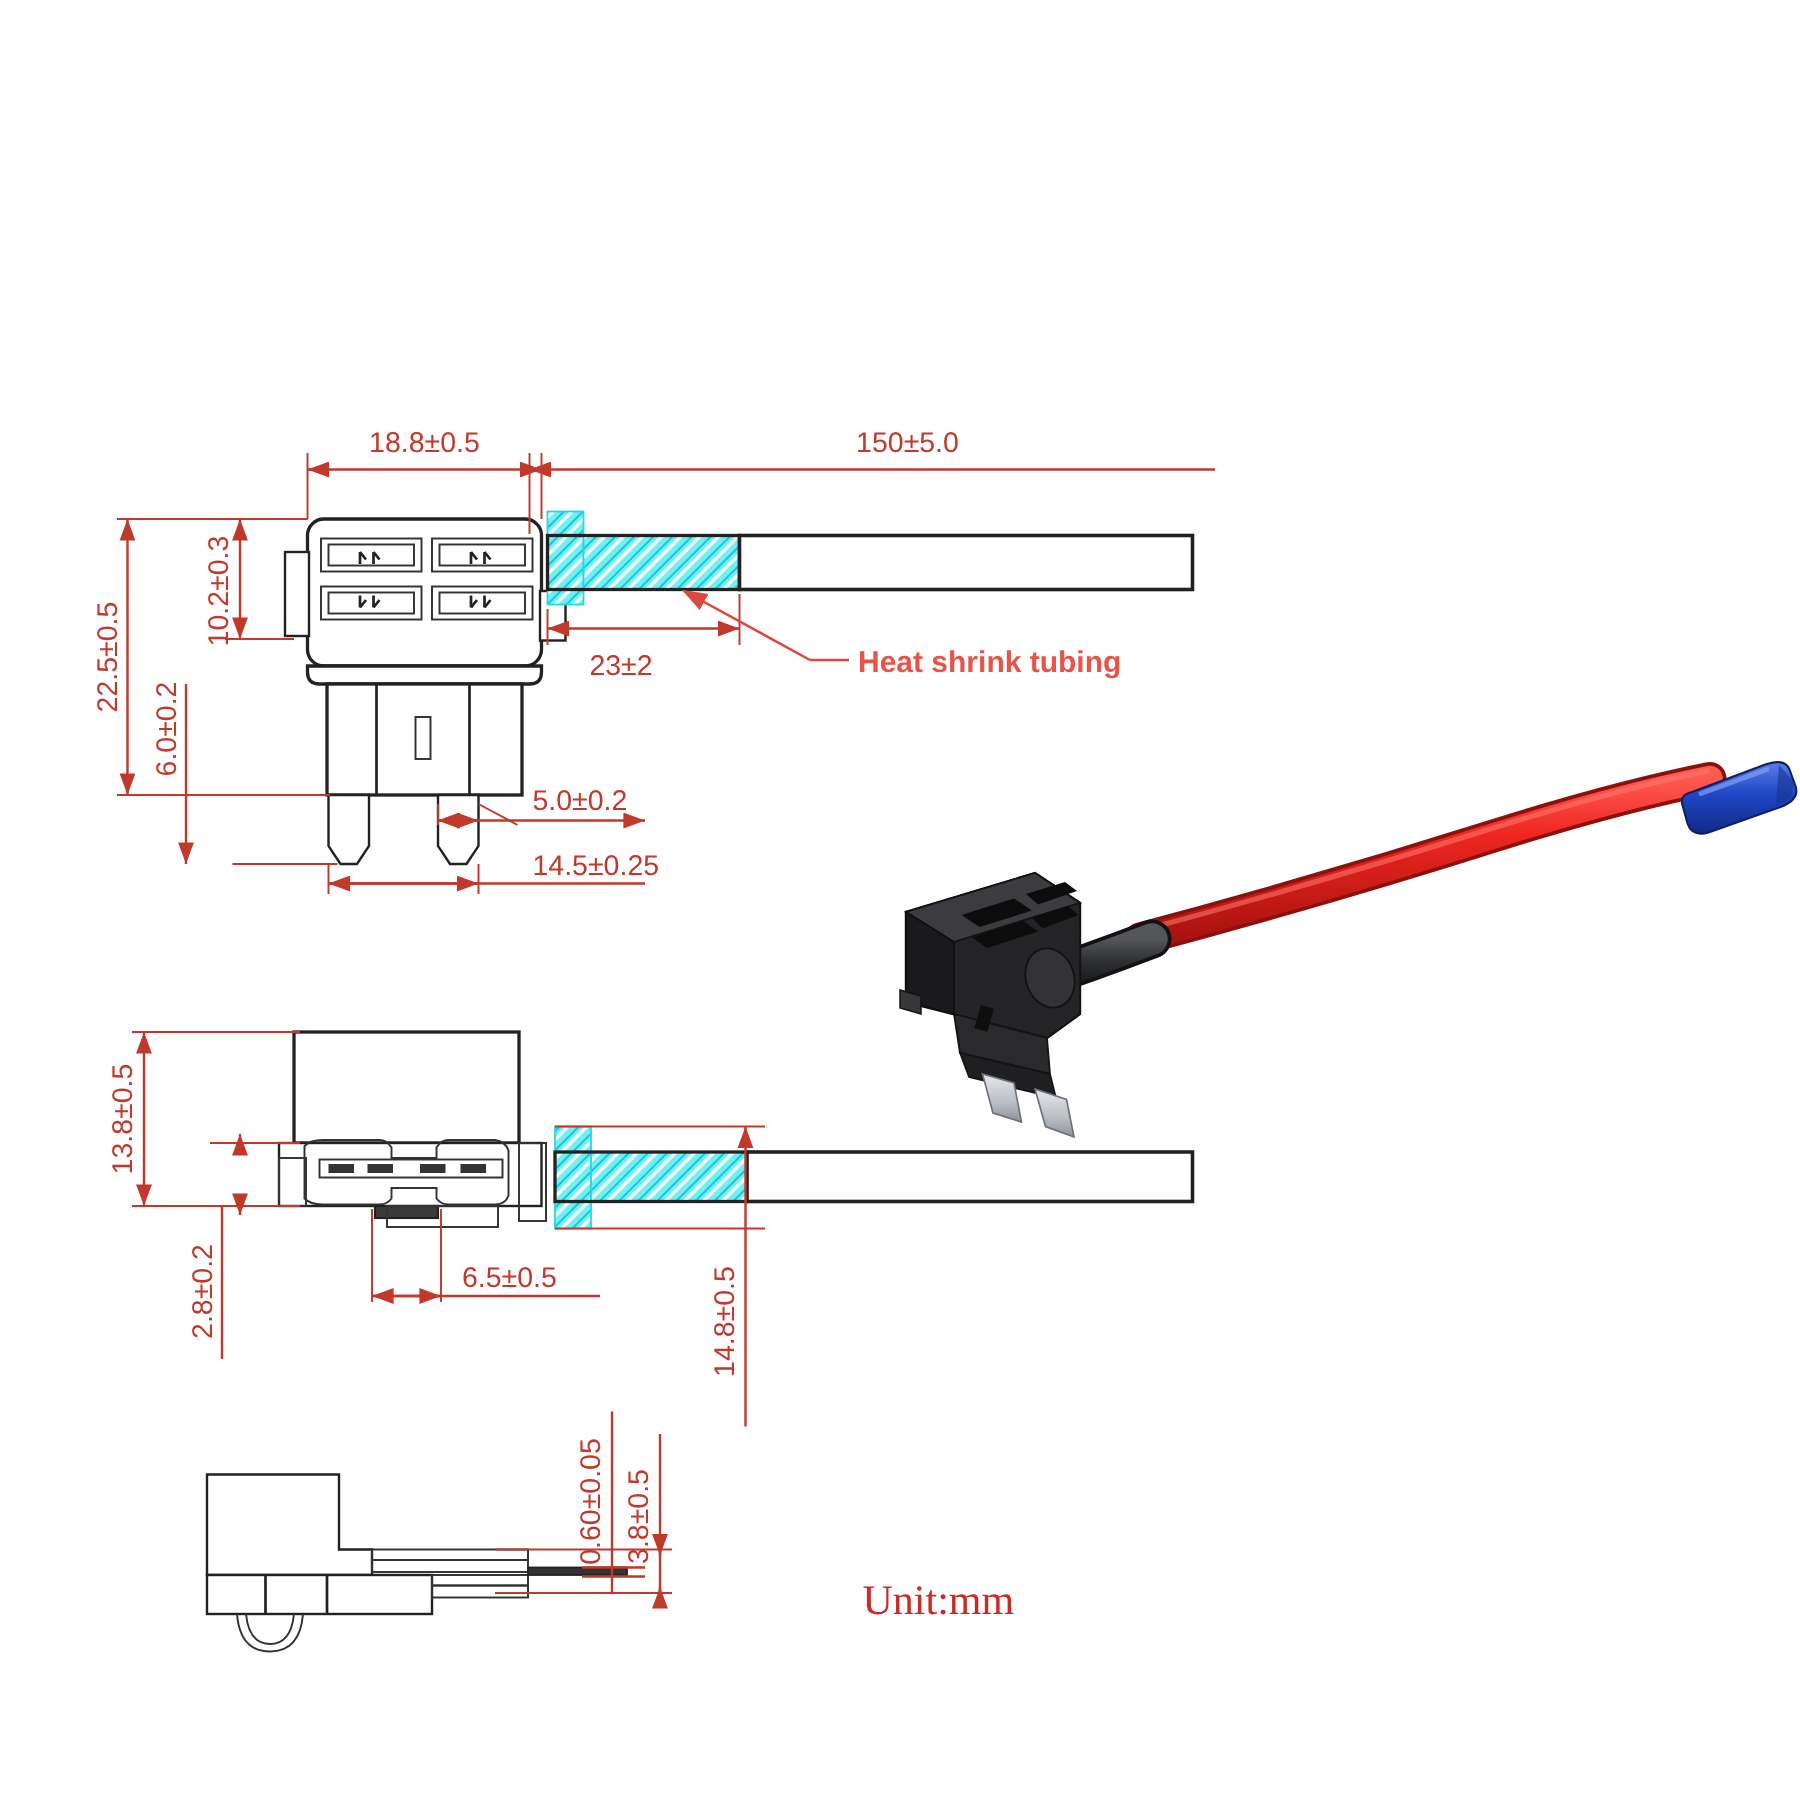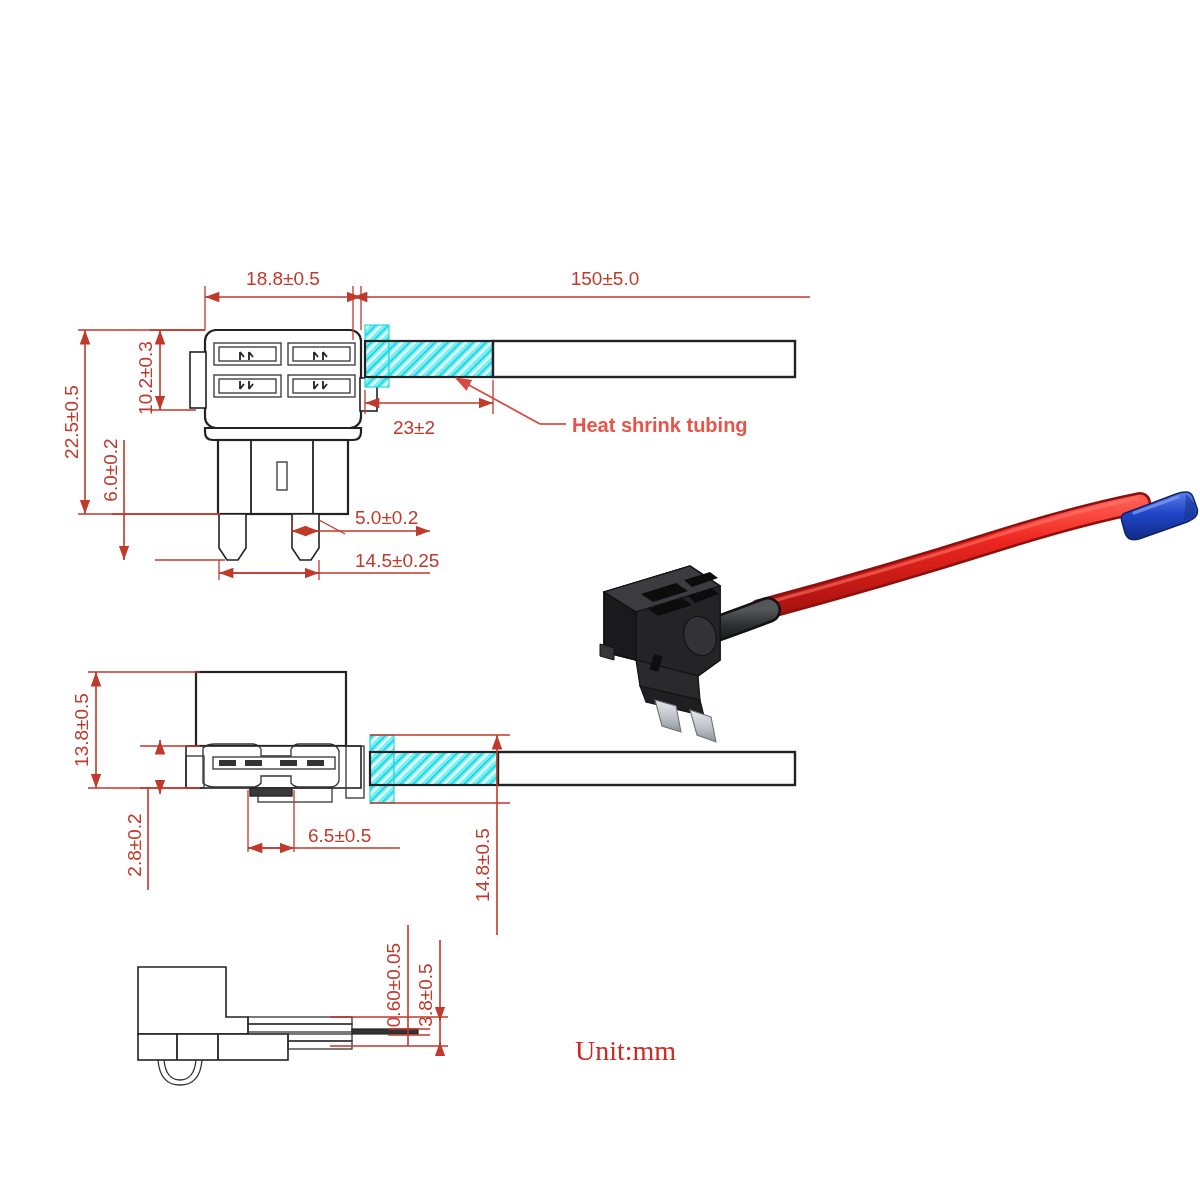--- a/index.html
+++ b/index.html
@@ -1,18 +1,18 @@
 <!DOCTYPE html>
 <html><head>
 <meta charset="utf-8">
 <style>
   html,body{margin:0;padding:0;background:#ffffff;}
   body{width:1200px;height:1200px;position:relative;overflow:hidden;
        font-family:"Liberation Sans", sans-serif;}
-  #stage{position:absolute;left:0;top:0;width:1200px;height:1080px;}
+  #stage{position:absolute;left:0;top:16px;width:1200px;height:1080px;}
   svg{display:block;}
   .dimtext{fill:#c0392b;font-family:"Liberation Sans",sans-serif;font-size:19px;font-weight:400;}
   .annot{fill:#e8544a;font-family:"Liberation Sans",sans-serif;font-size:20px;font-weight:600;}
   .unit{fill:#cc2a22;font-family:"Liberation Serif",serif;font-size:28px;}
   .dimline{stroke:#c0392b;stroke-width:1.6;fill:none;}
   .extline{stroke:#c0392b;stroke-width:1.3;fill:none;}
   .leader{stroke:#d9493f;stroke-width:1.7;fill:none;}
   .part{stroke:#222;stroke-width:2.2;fill:#ffffff;}
   .partthin{stroke:#222;stroke-width:1.6;fill:#ffffff;}
   .partthin2{stroke:#333;stroke-width:1.3;fill:none;}

